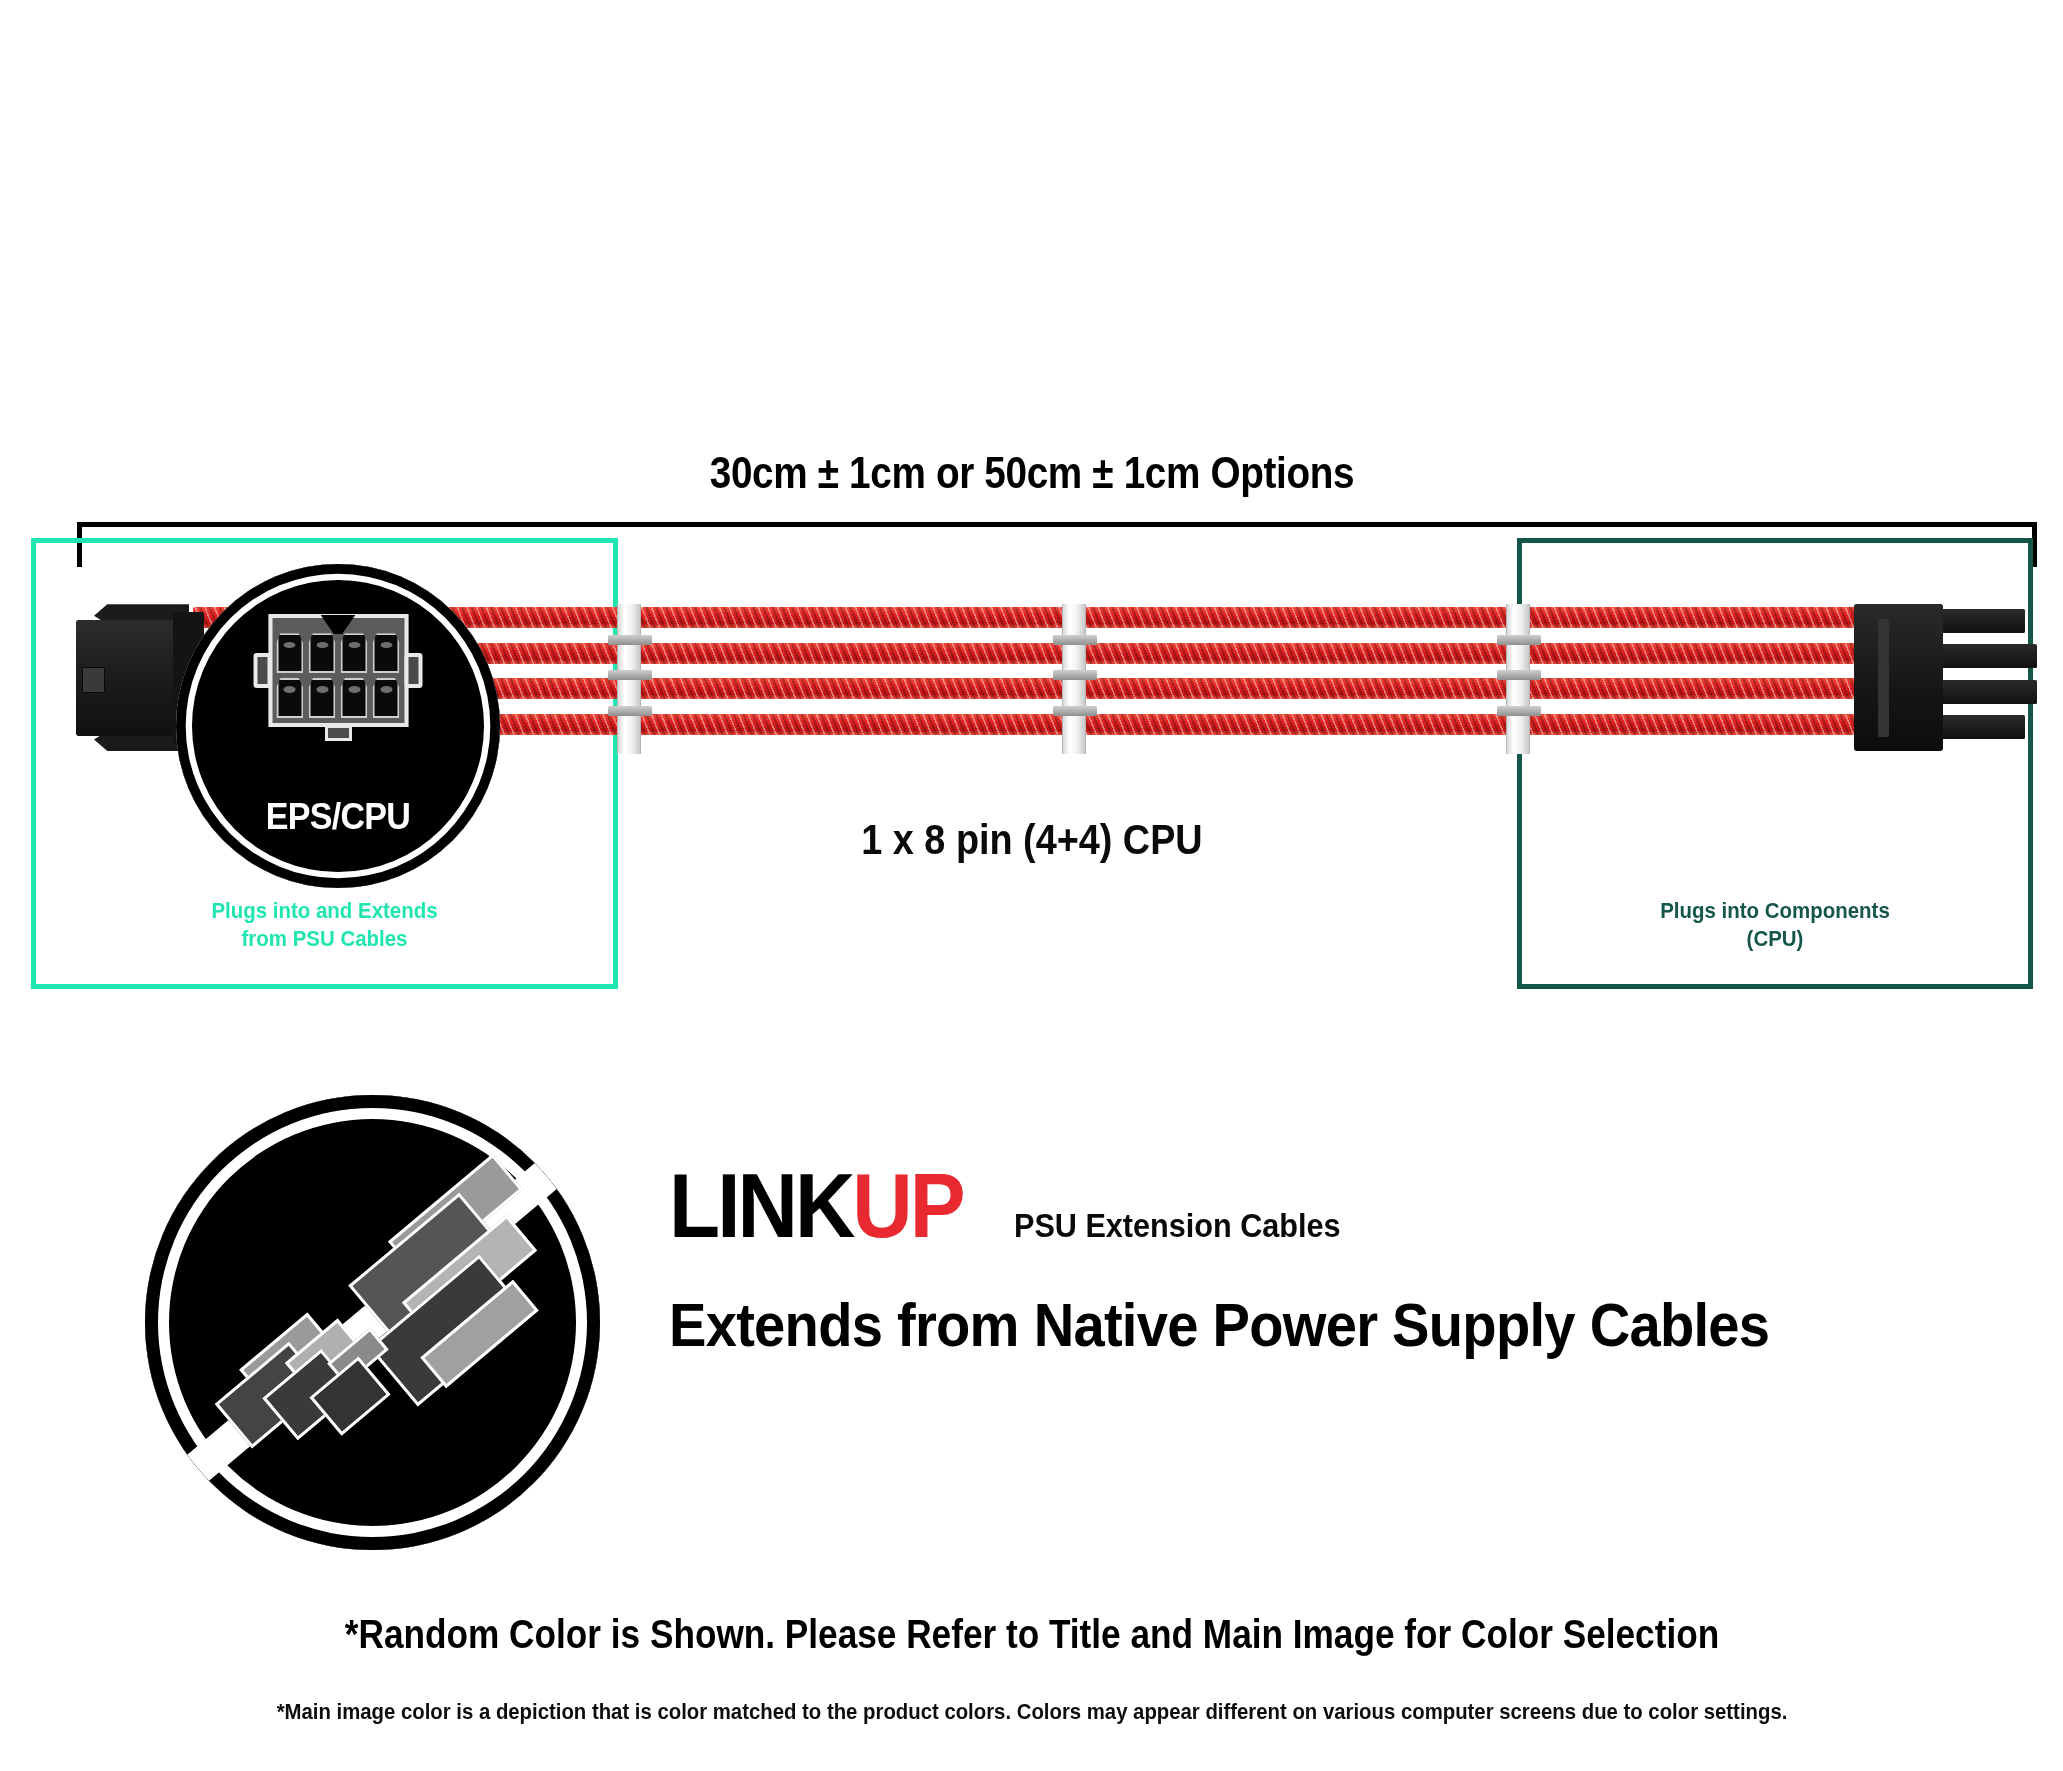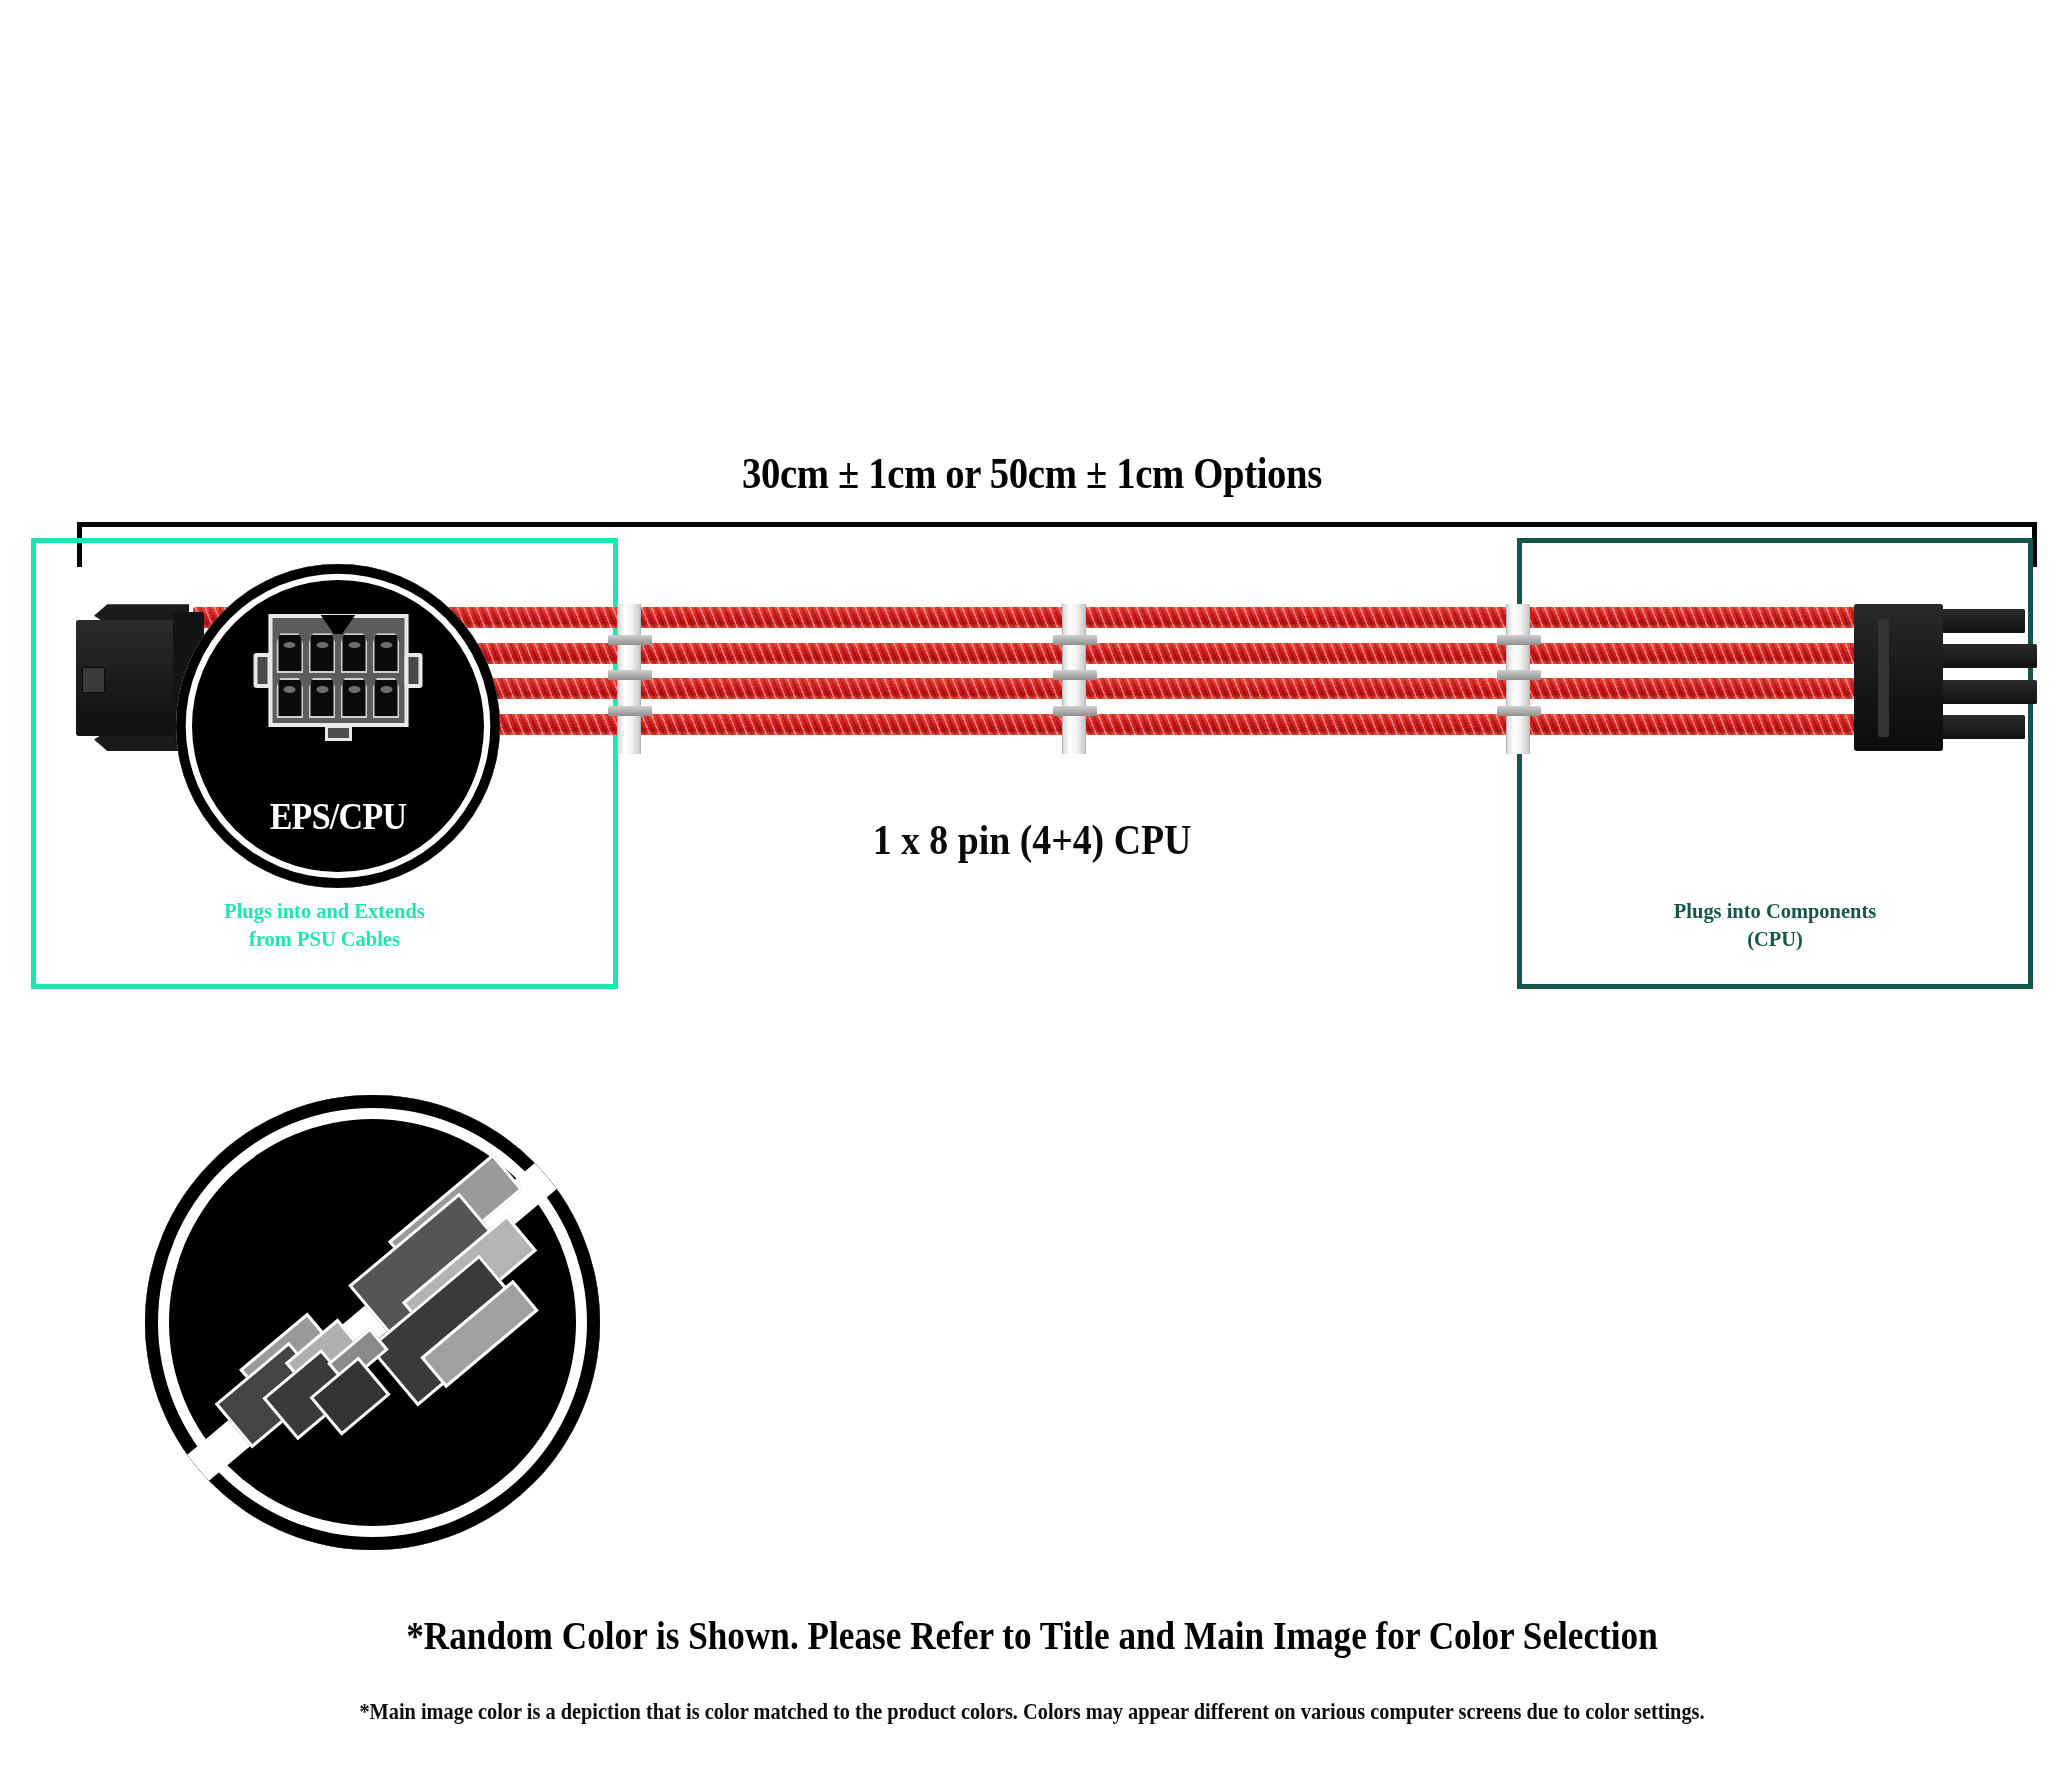--- a/index.html
+++ b/index.html
@@ -11,21 +11,20 @@
     width: 2064px;
     height: 1772px;
     position: relative;
     font-family: "Liberation Sans", sans-serif;
     overflow: hidden;
   }
 
   .stage {
     position: absolute;
     inset: 0;
-    font-family: Liberation Serif, serif;
   }
 
   
   #dim-title {
     position: absolute;
     top: 448px;
     left: 0;
     width: 2064px;
     text-align: center;
     font-size: 44px;
@@ -582,18 +581,25 @@
       <div class="plug-bar" style="left: 231px; top: 197px; width: 145px; height: 77px; background: rgb(58, 58, 58); transform: rotate(-40deg);"></div>
       <div class="plug-bar" style="left: 274px; top: 219px; width: 121px; height: 40px; background: rgb(160, 160, 160); transform: rotate(-40deg);"></div>
       <div class="plug-bar" style="left: 95px; top: 242px; width: 89px; height: 35px; background: rgb(154, 154, 154); transform: rotate(-40deg);"></div>
       <div class="plug-bar" style="left: 77px; top: 271px; width: 97px; height: 58px; background: rgb(68, 68, 68); transform: rotate(-40deg);"></div>
       <div class="plug-bar" style="left: 142px; top: 242px; width: 69px; height: 32px; background: rgb(176, 176, 176); transform: rotate(-40deg);"></div>
       <div class="plug-bar" style="left: 126px; top: 272px; width: 77px; height: 55px; background: rgb(58, 58, 58); transform: rotate(-40deg);"></div>
       <div class="plug-bar" style="left: 185px; top: 247px; width: 56px; height: 29px; background: rgb(138, 138, 138); transform: rotate(-40deg);"></div>
       <div class="plug-bar" style="left: 173px; top: 276px; width: 64px; height: 50px; background: rgb(51, 51, 51); transform: rotate(-40deg);"></div>
     </div>
 
+  <div id="brand-text">
+    <div id="logo-row">
+      <div id="logo-word"><span class="link">LINK</span><span class="up">UP</span></div>
+      <div id="logo-tagline">PSU Extension Cables</div>
+    </div>
+    <div id="brand-headline">Extends from Native Power Supply Cables</div>
+  </div>
 
   <div id="note-primary">*Random Color is Shown. Please Refer to Title and Main Image for Color Selection</div>
   <div id="note-secondary">*Main image color is a depiction that is color matched to the product colors. Colors may appear different on various computer screens due to color settings.</div>
 
 </div>
 
 
 </body></html>

